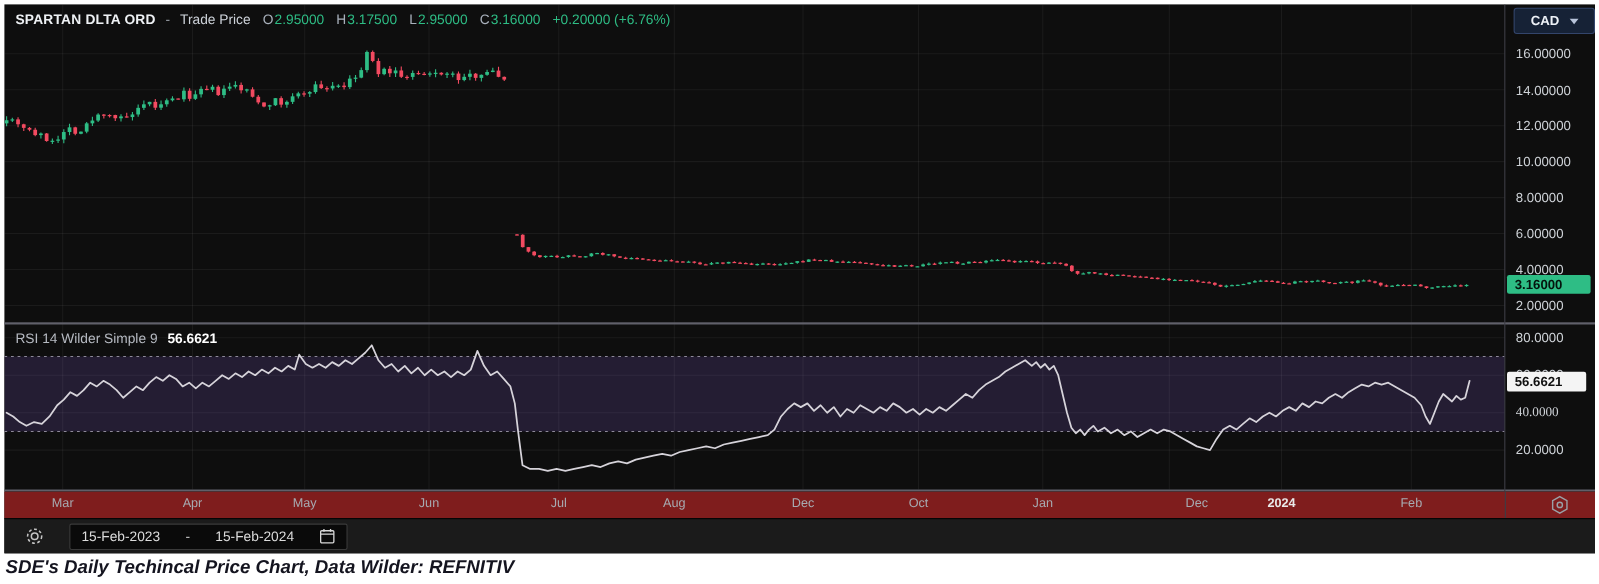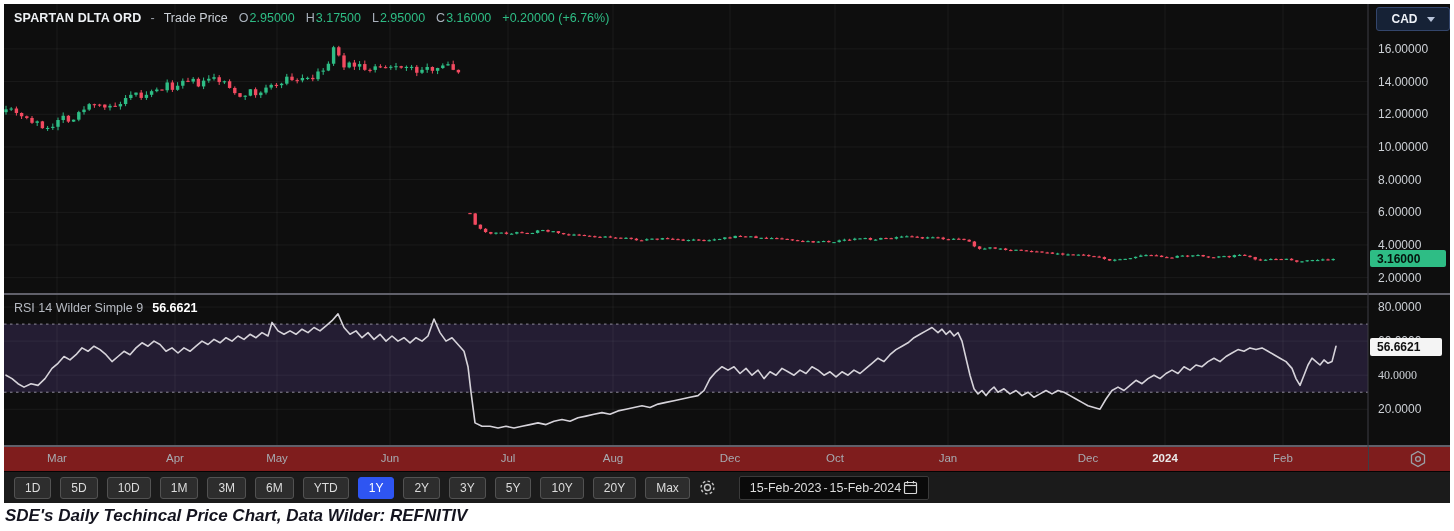--- a/index.html
+++ b/index.html
@@ -42,21 +42,21 @@
   .hex-btn{position:absolute;left:1404px;top:2px;cursor:pointer;}
   
   .toolbar{position:absolute;left:0;top:467px;width:1446px;height:32px;background:#1b1b1b;
        border-top:1px solid #040404;display:flex;align-items:center;padding-left:10px;box-sizing:border-box;}
   .ranges{display:flex;gap:9px;align-items:center;}
   .range-btn{height:22px;padding:0 10px;background:#2d2d2d;border:1px solid #525252;border-radius:3px;
        color:#dcdcdc;font-size:12px;display:flex;align-items:center;cursor:pointer;box-sizing:border-box;}
   .range-btn.sel{background:var(--accent);border-color:var(--accent);color:#ffffff;}
   .gear-btn{margin-left:8px;display:flex;align-items:center;cursor:pointer;}
   .datebox{margin-left:22px;height:24px;background:#0a0a0a;border:1px solid #3a3a3a;border-radius:2px;
-       display:flex;align-items:center;gap:2px;padding:0 10px;color:#dcdcdc;font-size:12.5px;cursor:pointer;box-sizing:border-box;}
+       display:flex;align-items:center;gap:23px;padding:0 10px;color:#dcdcdc;font-size:12.5px;cursor:pointer;box-sizing:border-box;}
   .date-sep{color:#c9c9c9;}
   .cal{display:flex;align-items:center;}
   
   .caption{position:absolute;left:5px;top:506px;font-style:italic;font-weight:bold;font-size:17px;color:#14141f;}
 </style>
 </head>
 <body style="--up: #2ebd85; --accent: #2e55f2;">
 
 <div class="panel">
   <svg id="chart" width="1446" height="443">
@@ -674,36 +674,20 @@
       <div class="month" style="left: 609px;">Aug</div>
       <div class="month" style="left: 726px;">Dec</div>
       <div class="month" style="left: 831px;">Oct</div>
       <div class="month" style="left: 944px;">Jan</div>
       <div class="month" style="left: 1059px; margin-left: 25px;">Dec</div>
       <div class="month emph" style="left: 1161px;">2024</div>
       <div class="month" style="left: 1279px;">Feb</div>
     </div>
 
   <div class="toolbar">
-    <div class="ranges" id="range-buttons">
-        <div class="range-btn">1D</div>
-        <div class="range-btn">5D</div>
-        <div class="range-btn">10D</div>
-        <div class="range-btn">1M</div>
-        <div class="range-btn">3M</div>
-        <div class="range-btn">6M</div>
-        <div class="range-btn">YTD</div>
-        <div class="range-btn sel">1Y</div>
-        <div class="range-btn">2Y</div>
-        <div class="range-btn">3Y</div>
-        <div class="range-btn">5Y</div>
-        <div class="range-btn">10Y</div>
-        <div class="range-btn">20Y</div>
-        <div class="range-btn">Max</div>
-      </div>
     <div class="gear-btn">
       <svg width="19" height="19" viewBox="0 0 19 19">
         <g stroke="#c4c4c4" fill="none" stroke-width="1.4">
           <circle cx="9.5" cy="9.5" r="3"></circle>
           <circle cx="9.5" cy="9.5" r="6.4" stroke-dasharray="2.6 2.3"></circle>
         </g>
       </svg>
     </div>
     <div class="datebox">
       <span>15-Feb-2023</span>

